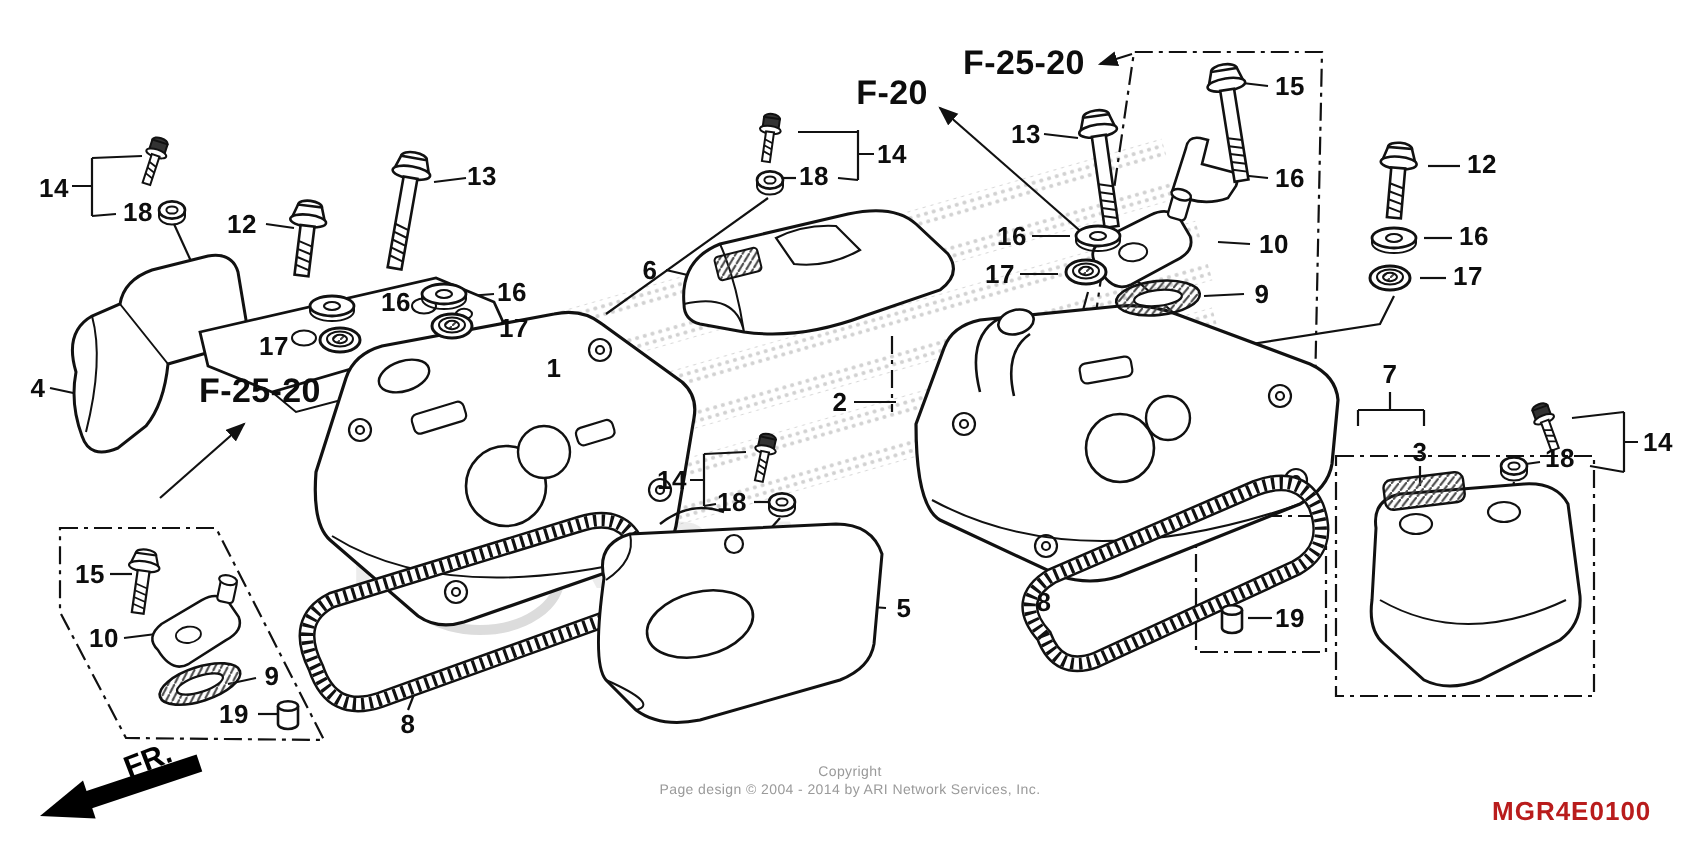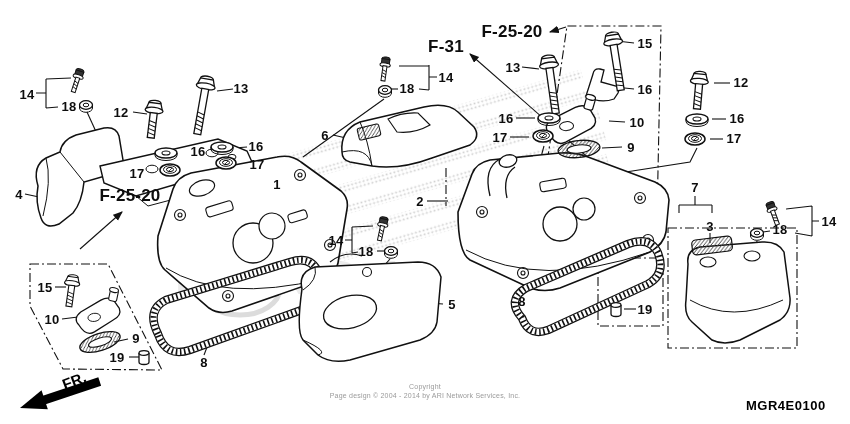--- a/index.html
+++ b/index.html
@@ -8,21 +8,21 @@
   svg{position:absolute;left:0;top:0;}
   .callout-layer{position:absolute;left:0;top:0;width:850px;height:424px;pointer-events:none;}
   .callout{position:absolute;transform:translate(-50%,-50%);font:bold 13px "Liberation Sans",sans-serif;
            color:#0d0d0d;white-space:nowrap;letter-spacing:0.3px;}
   .callout.ref{font-size:17px;letter-spacing:0.2px;}
   .watermark-text{position:absolute;left:175px;top:250px;font:bold 46px "Liberation Sans",sans-serif;
            letter-spacing:16px;color:#000;opacity:0.07;transform:scaleY(1.05);}
   .copyright{position:absolute;left:260px;top:383px;width:330px;text-align:center;
            font:7px "Liberation Sans",sans-serif;color:#9a9a9a;line-height:8.5px;letter-spacing:0.2px;}
   .diagram-code{position:absolute;left:746px;top:398px;font:bold 13px "Liberation Sans",sans-serif;
-           color:#000000;letter-spacing:0.5px;}
+           color:#b91c1c;letter-spacing:0.5px;}
   .fr-label{position:absolute;left:62px;top:372px;font:bold 15px "Liberation Sans",sans-serif;
            color:#000;transform:rotate(-21deg);}
 </style>
 </head>
 <body>
 
 <div class="stage">
 
   <div class="watermark-text">HONDA</div>
 
@@ -306,21 +306,21 @@
     <use href="#g-cap" transform="translate(616,308)"></use>
 
     <g transform="translate(20,408) rotate(-18.4)">
       <polygon points="0,0 26,-10 26,10" fill="#000"></polygon>
       <rect x="24" y="-4.5" width="60" height="9" fill="#000"></rect>
     </g>
   </svg>
 
   <div class="callout-layer">
       <div class="callout ref" style="left: 130px; top: 196px;">F-25-20</div>
-      <div class="callout ref" style="left: 446px; top: 47px;">F-31</div>
+      <div class="callout ref" style="left: 446px; top: 47px;">F-20</div>
       <div class="callout ref" style="left: 512px; top: 32px;">F-25-20</div>
       <div class="callout" style="left: 27px; top: 94px;">14</div>
       <div class="callout" style="left: 69px; top: 106px;">18</div>
       <div class="callout" style="left: 121px; top: 112px;">12</div>
       <div class="callout" style="left: 241px; top: 88px;">13</div>
       <div class="callout" style="left: 198px; top: 151px;">16</div>
       <div class="callout" style="left: 256px; top: 146px;">16</div>
       <div class="callout" style="left: 137px; top: 173px;">17</div>
       <div class="callout" style="left: 257px; top: 164px;">17</div>
       <div class="callout" style="left: 19px; top: 194px;">4</div>

